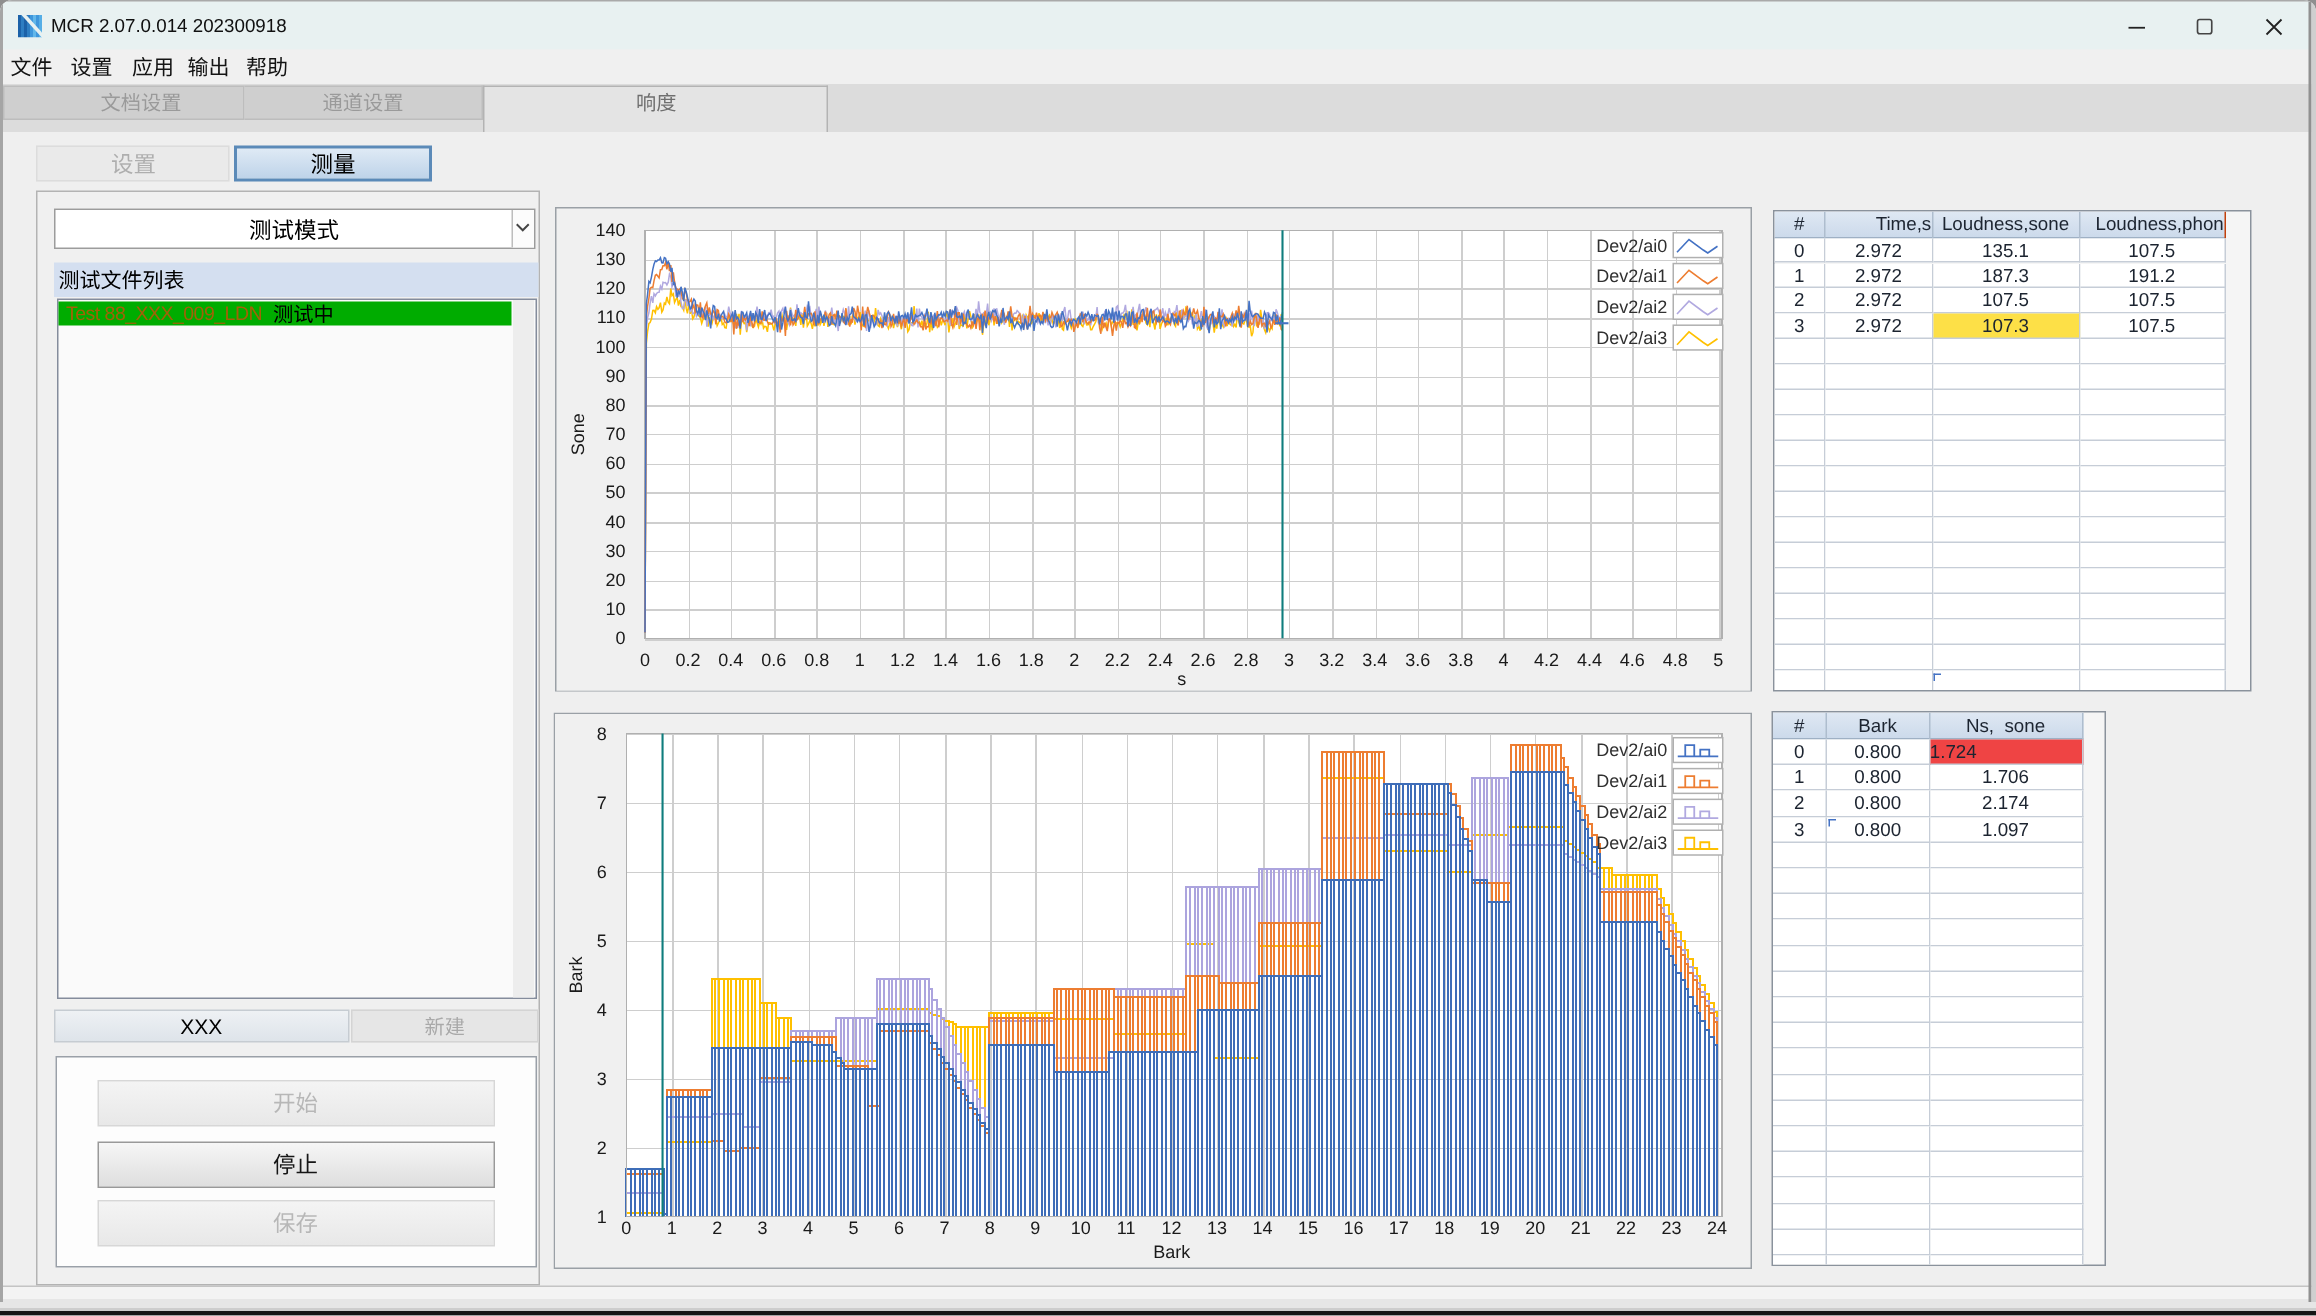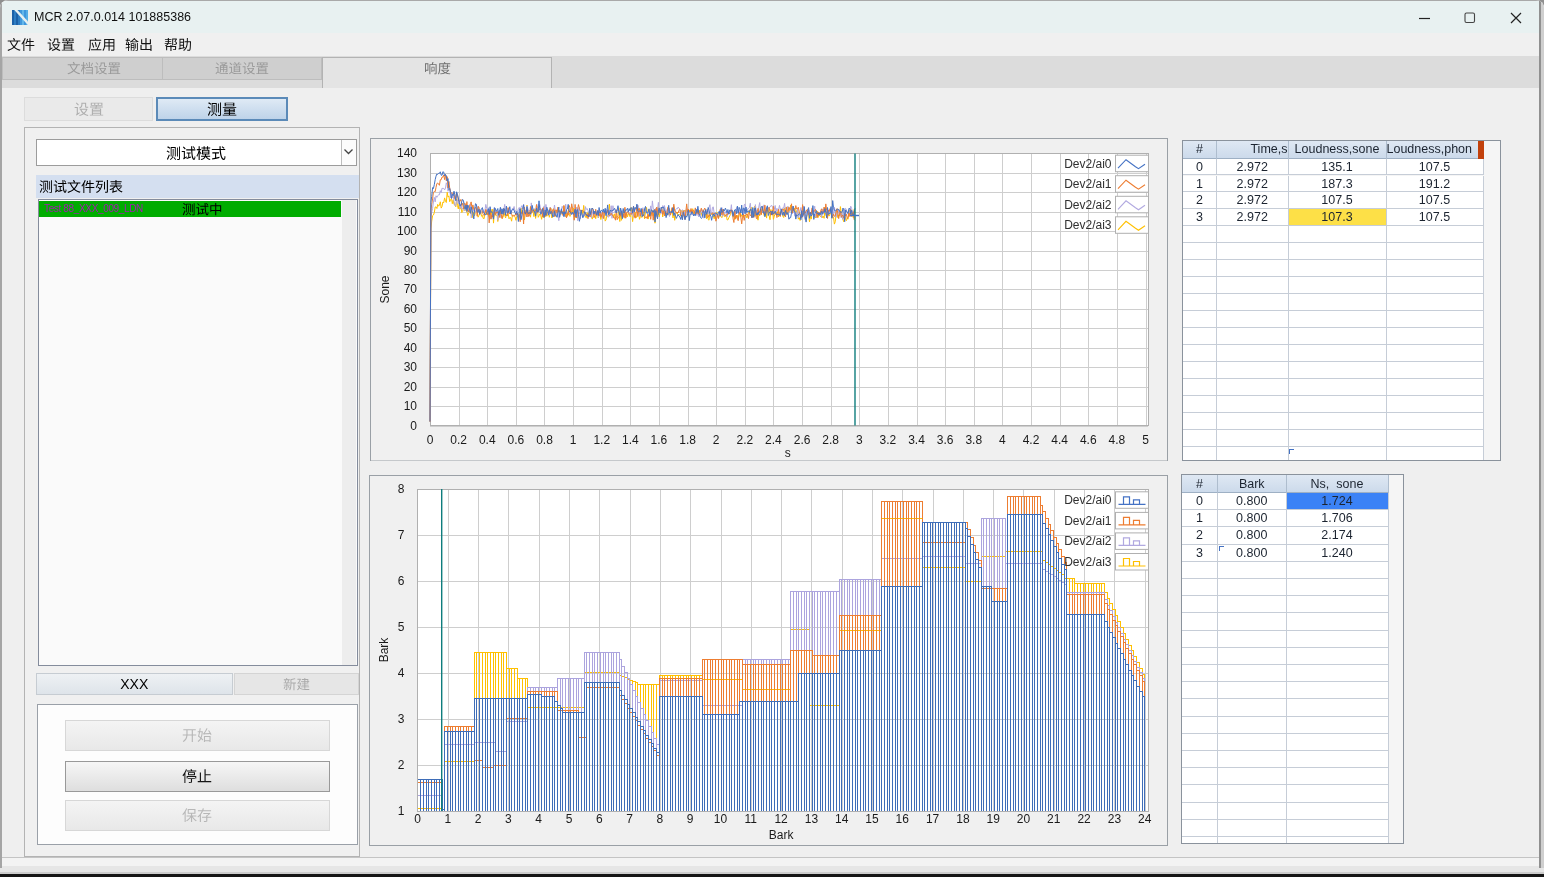--- a/index.html
+++ b/index.html
@@ -14,21 +14,21 @@
 <rect x="0" y="0" width="2" height="15" fill="#1b61a8"></rect>
       <rect x="2" y="0" width="2" height="15" fill="#2d7dc2"></rect>
 <rect x="4" y="0" width="2" height="15" fill="#1b61a8"></rect>
       <rect x="6" y="0" width="2" height="15" fill="#2d7dc2"></rect>
 <rect x="8" y="0" width="2" height="15" fill="#3f97dc"></rect>
       <rect x="10" y="0" width="2" height="15" fill="#62b7ea"></rect>
 <rect x="12" y="0" width="2" height="15" fill="#3f97dc"></rect>
       <rect x="14" y="0" width="2" height="15" fill="#55aee6"></rect>
 <line x1="3" y1="-1" x2="17" y2="14.5" stroke="#e8f1f1" stroke-width="2.4"></line>
     </svg>
-<div class="abs" style="left:34px;top:10px;width:400px;height:15px;font-size:12.5px;color:#101010;line-height:15px">MCR 2.07.0.014 101885386</div>
+<div class="abs" style="left:34px;top:10px;width:400px;height:15px;font-size:12.5px;color:#101010;line-height:15px">MCR 2.07.0.014 202300918</div>
 <svg class="abs" style="left:1410px;top:8px" width="120" height="20" viewBox="0 0 120 20">
       <line x1="9" y1="10.5" x2="20" y2="10.5" stroke="#222" stroke-width="1.2"></line>
       <rect x="55" y="5" width="9.5" height="9.5" fill="none" stroke="#444" stroke-width="1.1" rx="1.5"></rect>
       <path d="M101 5 l10 10 M111 5 l-10 10" stroke="#222" stroke-width="1.2"></path>
     </svg>
 <div class="abs" style="left:0px;top:33px;width:1544px;height:23px;background:#f0f0f0"></div>
 <svg style="position:absolute;left:7.0px;top:36.1px;" width="28" height="16.8" viewBox="0 0 28 16.8" fill="#141414">
       <path transform="translate(0.0,13.79) scale(0.014000,-0.014000)" d="M423 823C453 774 485 707 497 666L580 693C566 734 531 799 501 847ZM50 664V590H206C265 438 344 307 447 200C337 108 202 40 36 -7C51 -25 75 -60 83 -78C250 -24 389 48 502 146C615 46 751 -28 915 -73C928 -52 950 -20 967 -4C807 36 671 107 560 201C661 304 738 432 796 590H954V664ZM504 253C410 348 336 462 284 590H711C661 455 592 344 504 253Z"></path>
       <path transform="translate(14.0,13.79) scale(0.014000,-0.014000)" d="M317 341V268H604V-80H679V268H953V341H679V562H909V635H679V828H604V635H470C483 680 494 728 504 775L432 790C409 659 367 530 309 447C327 438 359 420 373 409C400 451 425 504 446 562H604V341ZM268 836C214 685 126 535 32 437C45 420 67 381 75 363C107 397 137 437 167 480V-78H239V597C277 667 311 741 339 815Z"></path>
     </svg>
@@ -96,21 +96,21 @@
       <path transform="translate(0.0,13.79) scale(0.014000,-0.014000)" d="M486 92C537 42 596 -28 624 -73L673 -39C644 4 584 72 533 121ZM312 782V154H371V724H588V157H649V782ZM867 827V7C867 -8 861 -13 847 -13C833 -14 786 -14 733 -13C742 -31 752 -60 755 -76C825 -77 868 -75 894 -64C919 -53 929 -34 929 7V827ZM730 750V151H790V750ZM446 653V299C446 178 426 53 259 -32C270 -41 289 -66 296 -78C476 13 504 164 504 298V653ZM81 776C137 745 209 697 243 665L289 726C253 756 180 800 126 829ZM38 506C93 475 166 430 202 400L247 460C209 489 135 532 81 560ZM58 -27 126 -67C168 25 218 148 254 253L194 292C154 180 98 50 58 -27Z"></path>
       <path transform="translate(14.0,13.79) scale(0.014000,-0.014000)" d="M120 775C171 731 235 667 265 626L317 678C287 718 222 778 170 821ZM777 796C819 752 865 691 885 651L940 688C918 727 871 785 829 828ZM50 526V454H189V94C189 51 159 22 141 11C154 -4 172 -36 179 -54C194 -36 221 -18 392 97C385 112 376 141 371 161L260 89V526ZM671 835 677 632H346V560H680C698 183 745 -74 869 -77C907 -77 947 -35 967 134C953 140 921 160 907 175C901 77 889 21 871 21C809 24 770 251 754 560H959V632H751C749 697 747 765 747 835ZM360 61 381 -10C465 15 574 47 679 78L669 145L552 112V344H646V414H378V344H483V93Z"></path>
       <path transform="translate(28.0,13.79) scale(0.014000,-0.014000)" d="M423 823C453 774 485 707 497 666L580 693C566 734 531 799 501 847ZM50 664V590H206C265 438 344 307 447 200C337 108 202 40 36 -7C51 -25 75 -60 83 -78C250 -24 389 48 502 146C615 46 751 -28 915 -73C928 -52 950 -20 967 -4C807 36 671 107 560 201C661 304 738 432 796 590H954V664ZM504 253C410 348 336 462 284 590H711C661 455 592 344 504 253Z"></path>
       <path transform="translate(42.0,13.79) scale(0.014000,-0.014000)" d="M317 341V268H604V-80H679V268H953V341H679V562H909V635H679V828H604V635H470C483 680 494 728 504 775L432 790C409 659 367 530 309 447C327 438 359 420 373 409C400 451 425 504 446 562H604V341ZM268 836C214 685 126 535 32 437C45 420 67 381 75 363C107 397 137 437 167 480V-78H239V597C277 667 311 741 339 815Z"></path>
       <path transform="translate(56.0,13.79) scale(0.014000,-0.014000)" d="M642 724V164H716V724ZM848 835V17C848 1 842 -4 826 -4C810 -5 758 -5 703 -3C713 -24 725 -56 728 -76C805 -76 853 -74 882 -63C912 -51 924 -29 924 18V835ZM181 302C232 267 294 218 333 181C265 85 178 17 79 -22C95 -37 115 -66 124 -85C336 10 491 205 541 552L495 566L482 563H257C273 611 287 662 299 714H571V786H61V714H224C189 561 133 419 53 326C70 315 99 290 111 276C158 335 198 409 232 494H459C440 400 411 317 373 247C334 281 273 326 224 357Z"></path>
       <path transform="translate(70.0,13.79) scale(0.014000,-0.014000)" d="M252 -79C275 -64 312 -51 591 38C587 54 581 83 579 104L335 31V251C395 292 449 337 492 385C570 175 710 23 917 -46C928 -26 950 3 967 19C868 48 783 97 714 162C777 201 850 253 908 302L846 346C802 303 732 249 672 207C628 259 592 319 566 385H934V450H536V539H858V601H536V686H902V751H536V840H460V751H105V686H460V601H156V539H460V450H65V385H397C302 300 160 223 36 183C52 168 74 140 86 122C142 142 201 170 258 203V55C258 15 236 -2 219 -11C231 -27 247 -61 252 -79Z"></path>
     </svg>
 <div class="abs" style="left:37.5px;top:198.5px;width:320px;height:467px;background:#fafafa;border:1px solid #848c9c"></div>
 <div class="abs" style="left:341.5px;top:199.5px;width:14.5px;height:465px;background:#ededed"></div>
 <div class="abs" style="left:39px;top:201px;width:301.5px;height:15.5px;background:#00ac00"></div>
-<div class="abs" style="left:44px;top:201px;width:160px;height:15.5px;font-size:10px;letter-spacing:-0.35px;line-height:15.5px;color:#a21caf;white-space:nowrap">Test 88_XXX_009_LDN</div>
+<div class="abs" style="left:44px;top:201px;width:160px;height:15.5px;font-size:13px;letter-spacing:-0.35px;line-height:15.5px;color:#a16207;white-space:nowrap">Test 88_XXX_009_LDN</div>
 <svg style="position:absolute;left:182.2px;top:200.7px;" width="40" height="16.2" viewBox="0 0 40 16.2" fill="#000">
       <path transform="translate(0.0,13.30) scale(0.013500,-0.013500)" d="M486 92C537 42 596 -28 624 -73L673 -39C644 4 584 72 533 121ZM312 782V154H371V724H588V157H649V782ZM867 827V7C867 -8 861 -13 847 -13C833 -14 786 -14 733 -13C742 -31 752 -60 755 -76C825 -77 868 -75 894 -64C919 -53 929 -34 929 7V827ZM730 750V151H790V750ZM446 653V299C446 178 426 53 259 -32C270 -41 289 -66 296 -78C476 13 504 164 504 298V653ZM81 776C137 745 209 697 243 665L289 726C253 756 180 800 126 829ZM38 506C93 475 166 430 202 400L247 460C209 489 135 532 81 560ZM58 -27 126 -67C168 25 218 148 254 253L194 292C154 180 98 50 58 -27Z"></path>
       <path transform="translate(13.5,13.30) scale(0.013500,-0.013500)" d="M120 775C171 731 235 667 265 626L317 678C287 718 222 778 170 821ZM777 796C819 752 865 691 885 651L940 688C918 727 871 785 829 828ZM50 526V454H189V94C189 51 159 22 141 11C154 -4 172 -36 179 -54C194 -36 221 -18 392 97C385 112 376 141 371 161L260 89V526ZM671 835 677 632H346V560H680C698 183 745 -74 869 -77C907 -77 947 -35 967 134C953 140 921 160 907 175C901 77 889 21 871 21C809 24 770 251 754 560H959V632H751C749 697 747 765 747 835ZM360 61 381 -10C465 15 574 47 679 78L669 145L552 112V344H646V414H378V344H483V93Z"></path>
       <path transform="translate(27.0,13.30) scale(0.013500,-0.013500)" d="M458 840V661H96V186H171V248H458V-79H537V248H825V191H902V661H537V840ZM171 322V588H458V322ZM825 322H537V588H825Z"></path>
     </svg>
 <div class="abs" style="left:36px;top:672.5px;width:196.5px;height:22.5px;background:linear-gradient(#eef1f4,#dee4ea);border:1px solid #c6ccd2"></div>
 <div class="abs" style="left:36px;top:672.5px;width:196.5px;height:22.5px;font-size:14px;line-height:22px;text-align:center;color:#000">XXX</div>
 <div class="abs" style="left:233.5px;top:672.5px;width:125px;height:22.5px;background:#e6e6e6;border:1px solid #d4d4d4"></div>
 <svg style="position:absolute;left:282.5px;top:675.6px;" width="27" height="16.2" viewBox="0 0 27 16.2" fill="#a9a9a9">
       <path transform="translate(0.0,13.30) scale(0.013500,-0.013500)" d="M360 213C390 163 426 95 442 51L495 83C480 125 444 190 411 240ZM135 235C115 174 82 112 41 68C56 59 82 40 94 30C133 77 173 150 196 220ZM553 744V400C553 267 545 95 460 -25C476 -34 506 -57 518 -71C610 59 623 256 623 400V432H775V-75H848V432H958V502H623V694C729 710 843 736 927 767L866 822C794 792 665 762 553 744ZM214 827C230 799 246 765 258 735H61V672H503V735H336C323 768 301 811 282 844ZM377 667C365 621 342 553 323 507H46V443H251V339H50V273H251V18C251 8 249 5 239 5C228 4 197 4 162 5C172 -13 182 -41 184 -59C233 -59 267 -58 290 -47C313 -36 320 -18 320 17V273H507V339H320V443H519V507H391C410 549 429 603 447 652ZM126 651C146 606 161 546 165 507L230 525C225 563 208 622 187 665Z"></path>
@@ -343,21 +343,21 @@
         <rect x="746.5" y="78.5" width="33" height="16.5" fill="#fff" stroke="#b0b0b0"></rect>
         <path d="M749.5 91.0H776.5M754.5 91.0V83.5H760.5V91.0M764.5 91.0V86.5H770.5V91.0" fill="none" stroke="#ffc000" stroke-width="1.2"></path>
         <text x="742.5" y="91.0" text-anchor="end">Dev2/ai3</text>
       </g>
     </svg>
 <div class="abs" style="left:1182px;top:140px;width:319px;height:321px;background:#f5f5f5;border:1px solid #8a929c;overflow:hidden;font-size:12.5px;color:#1c2430">
       <div class="abs" style="left:0;top:0;width:300.5px;height:17.5px;background:linear-gradient(#dfe8f3,#ccdaeb);border-bottom:1px solid #9eb0c4"></div>
       <div class="abs" style="left:0px;top:0;width:34px;height:17.5px;line-height:17.5px;text-align:center;border-right:1px solid #aebdce">#</div>
       <div class="abs" style="left:34px;top:0;width:71.5px;height:17.5px;line-height:17.5px;text-align:right;border-right:1px solid #aebdce">Time,s</div>
       <div class="abs" style="left:105.5px;top:0;width:98px;height:17.5px;line-height:17.5px;text-align:center;border-right:1px solid #aebdce">Loudness,sone</div>
-      <div class="abs" style="left:203.5px;top:0;width:97px;height:17.5px;line-height:17.5px;text-align:left;border-right:6px solid #c2410c">Loudness,phon</div>
+      <div class="abs" style="left:203.5px;top:0;width:97px;height:17.5px;line-height:17.5px;text-align:right;border-right:1px solid #c2410c">Loudness,phon</div>
       <div class="abs" style="left:0px;top:17.5px;width:34px;height:16.95px;line-height:16.95px;text-align:center;border-right:1px solid #c6cdd7;border-bottom:1px solid #c6cdd7;background:#fff">0</div>
       <div class="abs" style="left:34px;top:17.5px;width:71.5px;height:16.95px;line-height:16.95px;text-align:center;border-right:1px solid #c6cdd7;border-bottom:1px solid #c6cdd7;background:#fff">2.972</div>
       <div class="abs" style="left:105.5px;top:17.5px;width:98px;height:16.95px;line-height:16.95px;text-align:center;border-right:1px solid #c6cdd7;border-bottom:1px solid #c6cdd7;background:#fff">135.1</div>
       <div class="abs" style="left:203.5px;top:17.5px;width:97px;height:16.95px;line-height:16.95px;text-align:center;border-right:1px solid #c6cdd7;border-bottom:1px solid #c6cdd7;background:#fff">107.5</div>
       <div class="abs" style="left:0px;top:34.5px;width:34px;height:16.95px;line-height:16.95px;text-align:center;border-right:1px solid #c6cdd7;border-bottom:1px solid #c6cdd7;background:#fff">1</div>
       <div class="abs" style="left:34px;top:34.5px;width:71.5px;height:16.95px;line-height:16.95px;text-align:center;border-right:1px solid #c6cdd7;border-bottom:1px solid #c6cdd7;background:#fff">2.972</div>
       <div class="abs" style="left:105.5px;top:34.5px;width:98px;height:16.95px;line-height:16.95px;text-align:center;border-right:1px solid #c6cdd7;border-bottom:1px solid #c6cdd7;background:#fff">187.3</div>
       <div class="abs" style="left:203.5px;top:34.5px;width:97px;height:16.95px;line-height:16.95px;text-align:center;border-right:1px solid #c6cdd7;border-bottom:1px solid #c6cdd7;background:#fff">191.2</div>
       <div class="abs" style="left:0px;top:51.4px;width:34px;height:16.95px;line-height:16.95px;text-align:center;border-right:1px solid #c6cdd7;border-bottom:1px solid #c6cdd7;background:#fff">2</div>
       <div class="abs" style="left:34px;top:51.4px;width:71.5px;height:16.95px;line-height:16.95px;text-align:center;border-right:1px solid #c6cdd7;border-bottom:1px solid #c6cdd7;background:#fff">2.972</div>
@@ -425,30 +425,30 @@
       <div class="abs" style="left:203.5px;top:305.6px;width:97px;height:16.95px;line-height:16.95px;text-align:center;border-right:1px solid #c6cdd7;border-bottom:1px solid #c6cdd7;background:#fff"></div>
       <div class="abs" style="left:106px;top:308px;width:5px;height:5px;border-left:1.5px solid #4472c4;border-top:1.5px solid #4472c4"></div>
     </div>
 <div class="abs" style="left:1181px;top:474px;width:223px;height:370px;background:#f5f5f5;border:1px solid #8a929c;overflow:hidden;font-size:12.5px;color:#1c2430">
       <div class="abs" style="left:0;top:0;width:206.5px;height:18px;background:linear-gradient(#dfe8f3,#ccdaeb);border-bottom:1px solid #9eb0c4"></div>
       <div class="abs" style="left:0px;top:0;width:36px;height:18px;line-height:18px;text-align:center;border-right:1px solid #aebdce">#</div>
       <div class="abs" style="left:36px;top:0;width:68.5px;height:18px;line-height:18px;text-align:center;border-right:1px solid #aebdce">Bark</div>
       <div class="abs" style="left:104.5px;top:0;width:102px;height:18px;line-height:18px;text-align:center;border-right:1px solid #aebdce">Ns,&nbsp; sone</div>
       <div class="abs" style="left:0px;top:18.0px;width:36px;height:17.2px;line-height:17.2px;text-align:center;border-right:1px solid #c6cdd7;border-bottom:1px solid #c6cdd7;background:#fff">0</div>
       <div class="abs" style="left:36px;top:18.0px;width:68.5px;height:17.2px;line-height:17.2px;text-align:center;border-right:1px solid #c6cdd7;border-bottom:1px solid #c6cdd7;background:#fff">0.800</div>
-      <div class="abs" style="left:104.5px;top:18.0px;width:102px;height:17.2px;line-height:17.2px;text-align:center;border-right:1px solid #c6cdd7;border-bottom:1px solid #c6cdd7;background:#3b82f6">1.724</div>
+      <div class="abs" style="left:104.5px;top:18.0px;width:102px;height:17.2px;line-height:17.2px;border-right:1px solid #c6cdd7;border-bottom:1px solid #c6cdd7;background:#ef4444">1.724</div>
       <div class="abs" style="left:0px;top:35.2px;width:36px;height:17.2px;line-height:17.2px;text-align:center;border-right:1px solid #c6cdd7;border-bottom:1px solid #c6cdd7;background:#fff">1</div>
       <div class="abs" style="left:36px;top:35.2px;width:68.5px;height:17.2px;line-height:17.2px;text-align:center;border-right:1px solid #c6cdd7;border-bottom:1px solid #c6cdd7;background:#fff">0.800</div>
       <div class="abs" style="left:104.5px;top:35.2px;width:102px;height:17.2px;line-height:17.2px;text-align:center;border-right:1px solid #c6cdd7;border-bottom:1px solid #c6cdd7;background:#fff">1.706</div>
       <div class="abs" style="left:0px;top:52.4px;width:36px;height:17.2px;line-height:17.2px;text-align:center;border-right:1px solid #c6cdd7;border-bottom:1px solid #c6cdd7;background:#fff">2</div>
       <div class="abs" style="left:36px;top:52.4px;width:68.5px;height:17.2px;line-height:17.2px;text-align:center;border-right:1px solid #c6cdd7;border-bottom:1px solid #c6cdd7;background:#fff">0.800</div>
       <div class="abs" style="left:104.5px;top:52.4px;width:102px;height:17.2px;line-height:17.2px;text-align:center;border-right:1px solid #c6cdd7;border-bottom:1px solid #c6cdd7;background:#fff">2.174</div>
       <div class="abs" style="left:0px;top:69.6px;width:36px;height:17.2px;line-height:17.2px;text-align:center;border-right:1px solid #c6cdd7;border-bottom:1px solid #c6cdd7;background:#fff">3</div>
       <div class="abs" style="left:36px;top:69.6px;width:68.5px;height:17.2px;line-height:17.2px;text-align:center;border-right:1px solid #c6cdd7;border-bottom:1px solid #c6cdd7;background:#fff">0.800</div>
-      <div class="abs" style="left:104.5px;top:69.6px;width:102px;height:17.2px;line-height:17.2px;text-align:center;border-right:1px solid #c6cdd7;border-bottom:1px solid #c6cdd7;background:#fff">1.240</div>
+      <div class="abs" style="left:104.5px;top:69.6px;width:102px;height:17.2px;line-height:17.2px;text-align:center;border-right:1px solid #c6cdd7;border-bottom:1px solid #c6cdd7;background:#fff">1.097</div>
       <div class="abs" style="left:0px;top:86.8px;width:36px;height:17.2px;line-height:17.2px;text-align:center;border-right:1px solid #c6cdd7;border-bottom:1px solid #c6cdd7;background:#fff"></div>
       <div class="abs" style="left:36px;top:86.8px;width:68.5px;height:17.2px;line-height:17.2px;text-align:center;border-right:1px solid #c6cdd7;border-bottom:1px solid #c6cdd7;background:#fff"></div>
       <div class="abs" style="left:104.5px;top:86.8px;width:102px;height:17.2px;line-height:17.2px;text-align:center;border-right:1px solid #c6cdd7;border-bottom:1px solid #c6cdd7;background:#fff"></div>
       <div class="abs" style="left:0px;top:104.0px;width:36px;height:17.2px;line-height:17.2px;text-align:center;border-right:1px solid #c6cdd7;border-bottom:1px solid #c6cdd7;background:#fff"></div>
       <div class="abs" style="left:36px;top:104.0px;width:68.5px;height:17.2px;line-height:17.2px;text-align:center;border-right:1px solid #c6cdd7;border-bottom:1px solid #c6cdd7;background:#fff"></div>
       <div class="abs" style="left:104.5px;top:104.0px;width:102px;height:17.2px;line-height:17.2px;text-align:center;border-right:1px solid #c6cdd7;border-bottom:1px solid #c6cdd7;background:#fff"></div>
       <div class="abs" style="left:0px;top:121.2px;width:36px;height:17.2px;line-height:17.2px;text-align:center;border-right:1px solid #c6cdd7;border-bottom:1px solid #c6cdd7;background:#fff"></div>
       <div class="abs" style="left:36px;top:121.2px;width:68.5px;height:17.2px;line-height:17.2px;text-align:center;border-right:1px solid #c6cdd7;border-bottom:1px solid #c6cdd7;background:#fff"></div>
       <div class="abs" style="left:104.5px;top:121.2px;width:102px;height:17.2px;line-height:17.2px;text-align:center;border-right:1px solid #c6cdd7;border-bottom:1px solid #c6cdd7;background:#fff"></div>
       <div class="abs" style="left:0px;top:138.4px;width:36px;height:17.2px;line-height:17.2px;text-align:center;border-right:1px solid #c6cdd7;border-bottom:1px solid #c6cdd7;background:#fff"></div>

